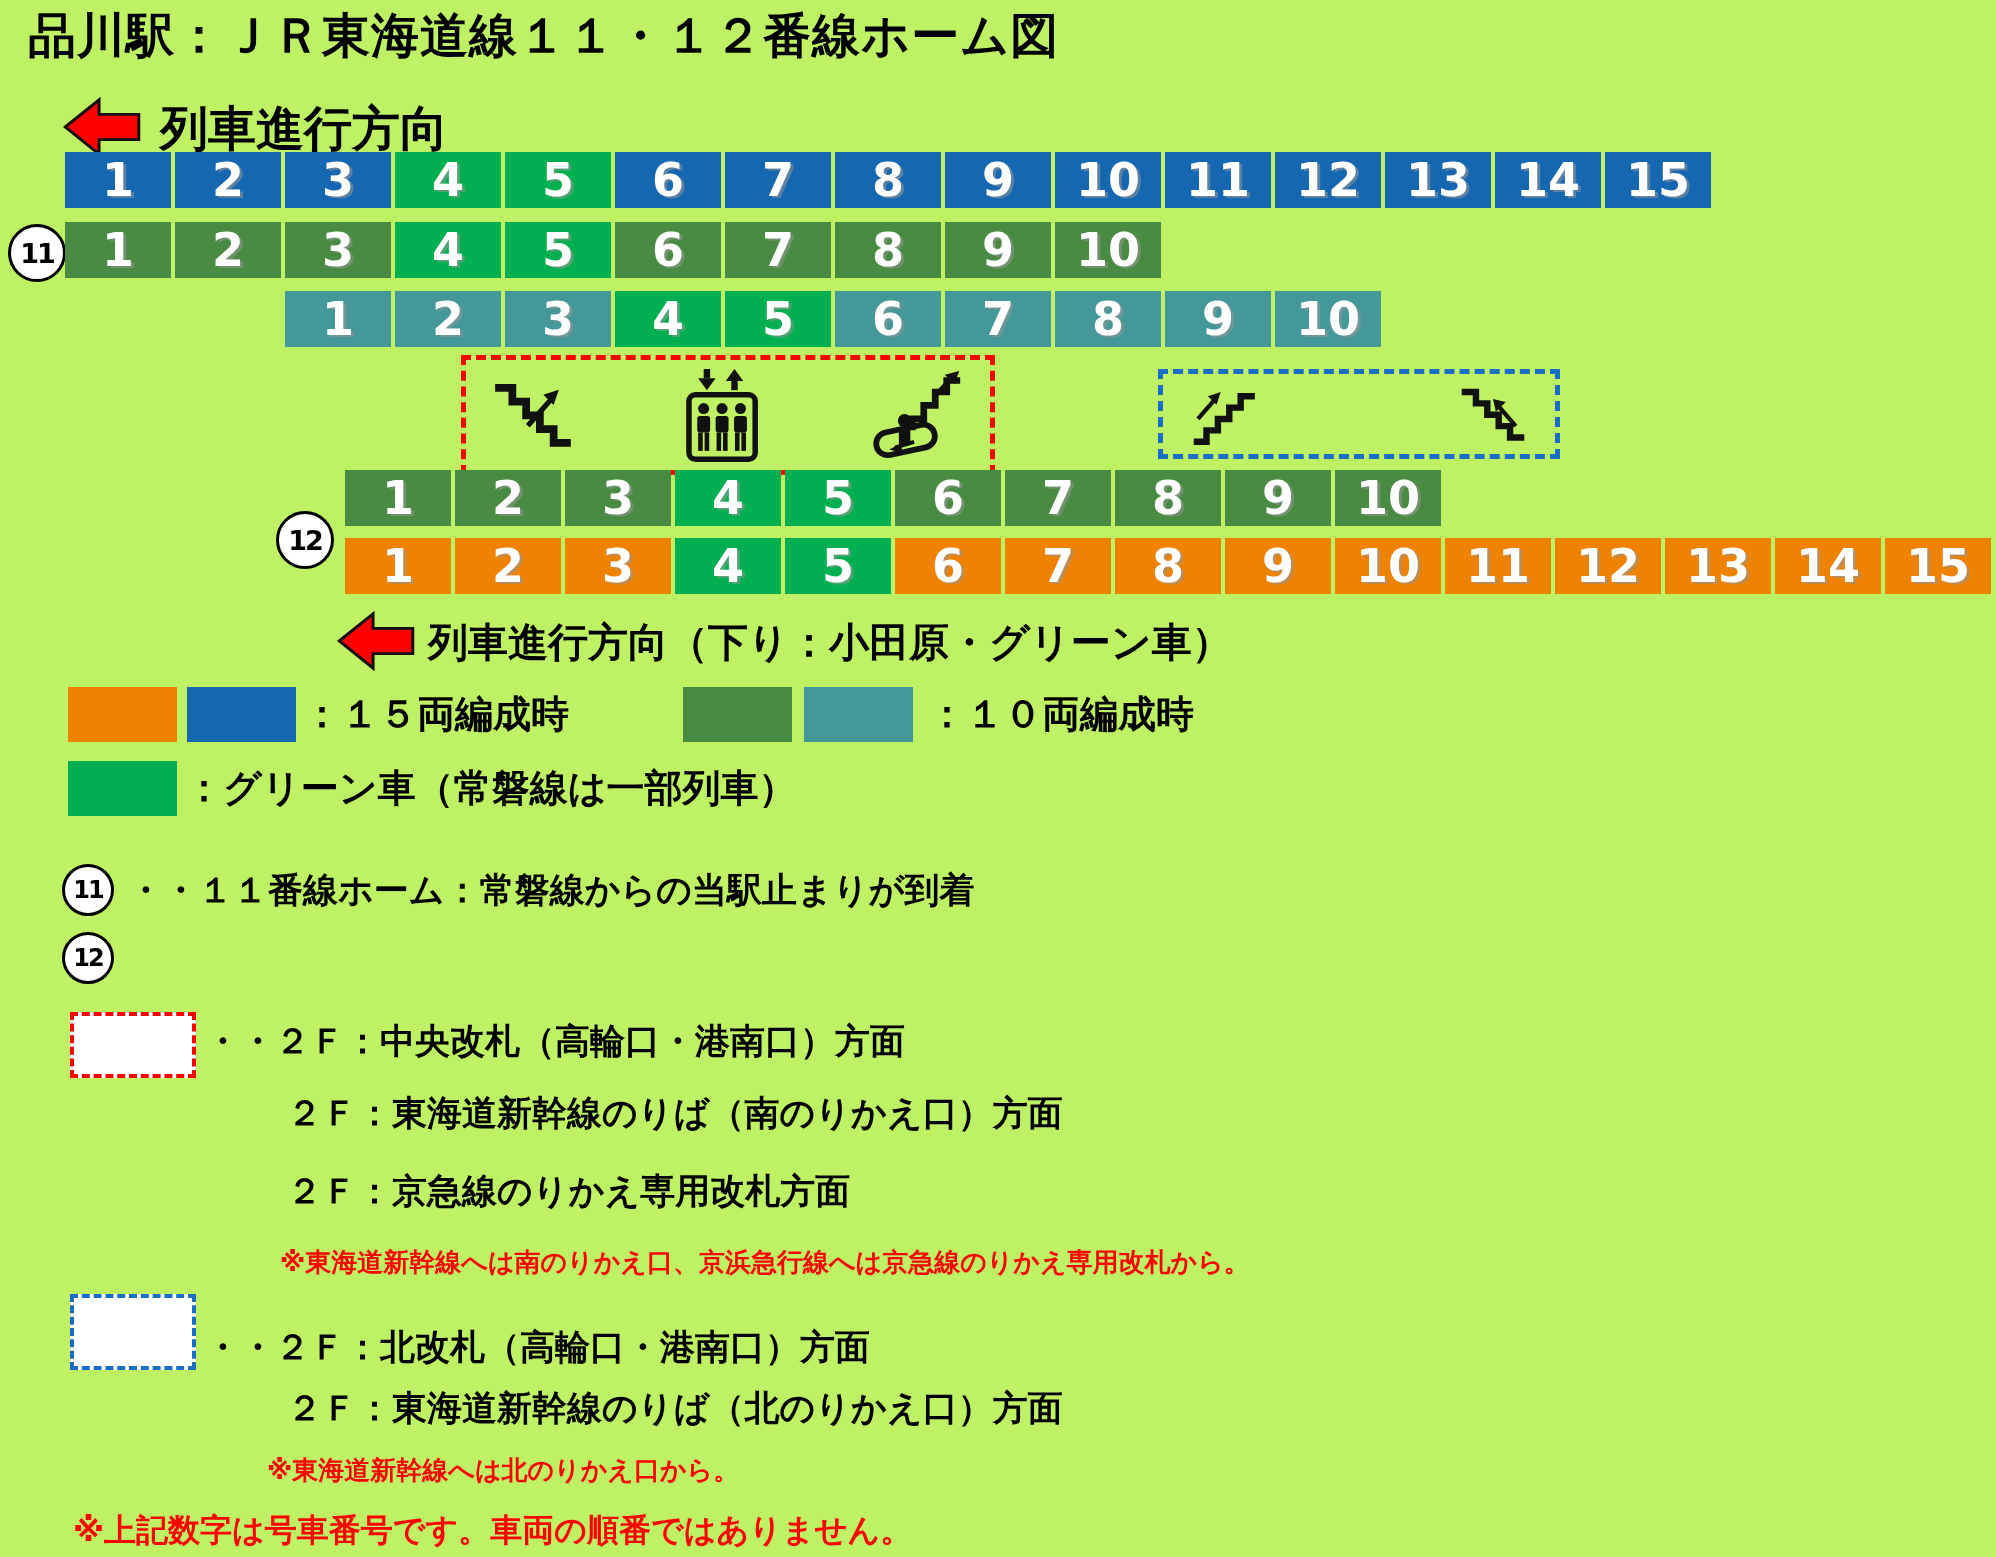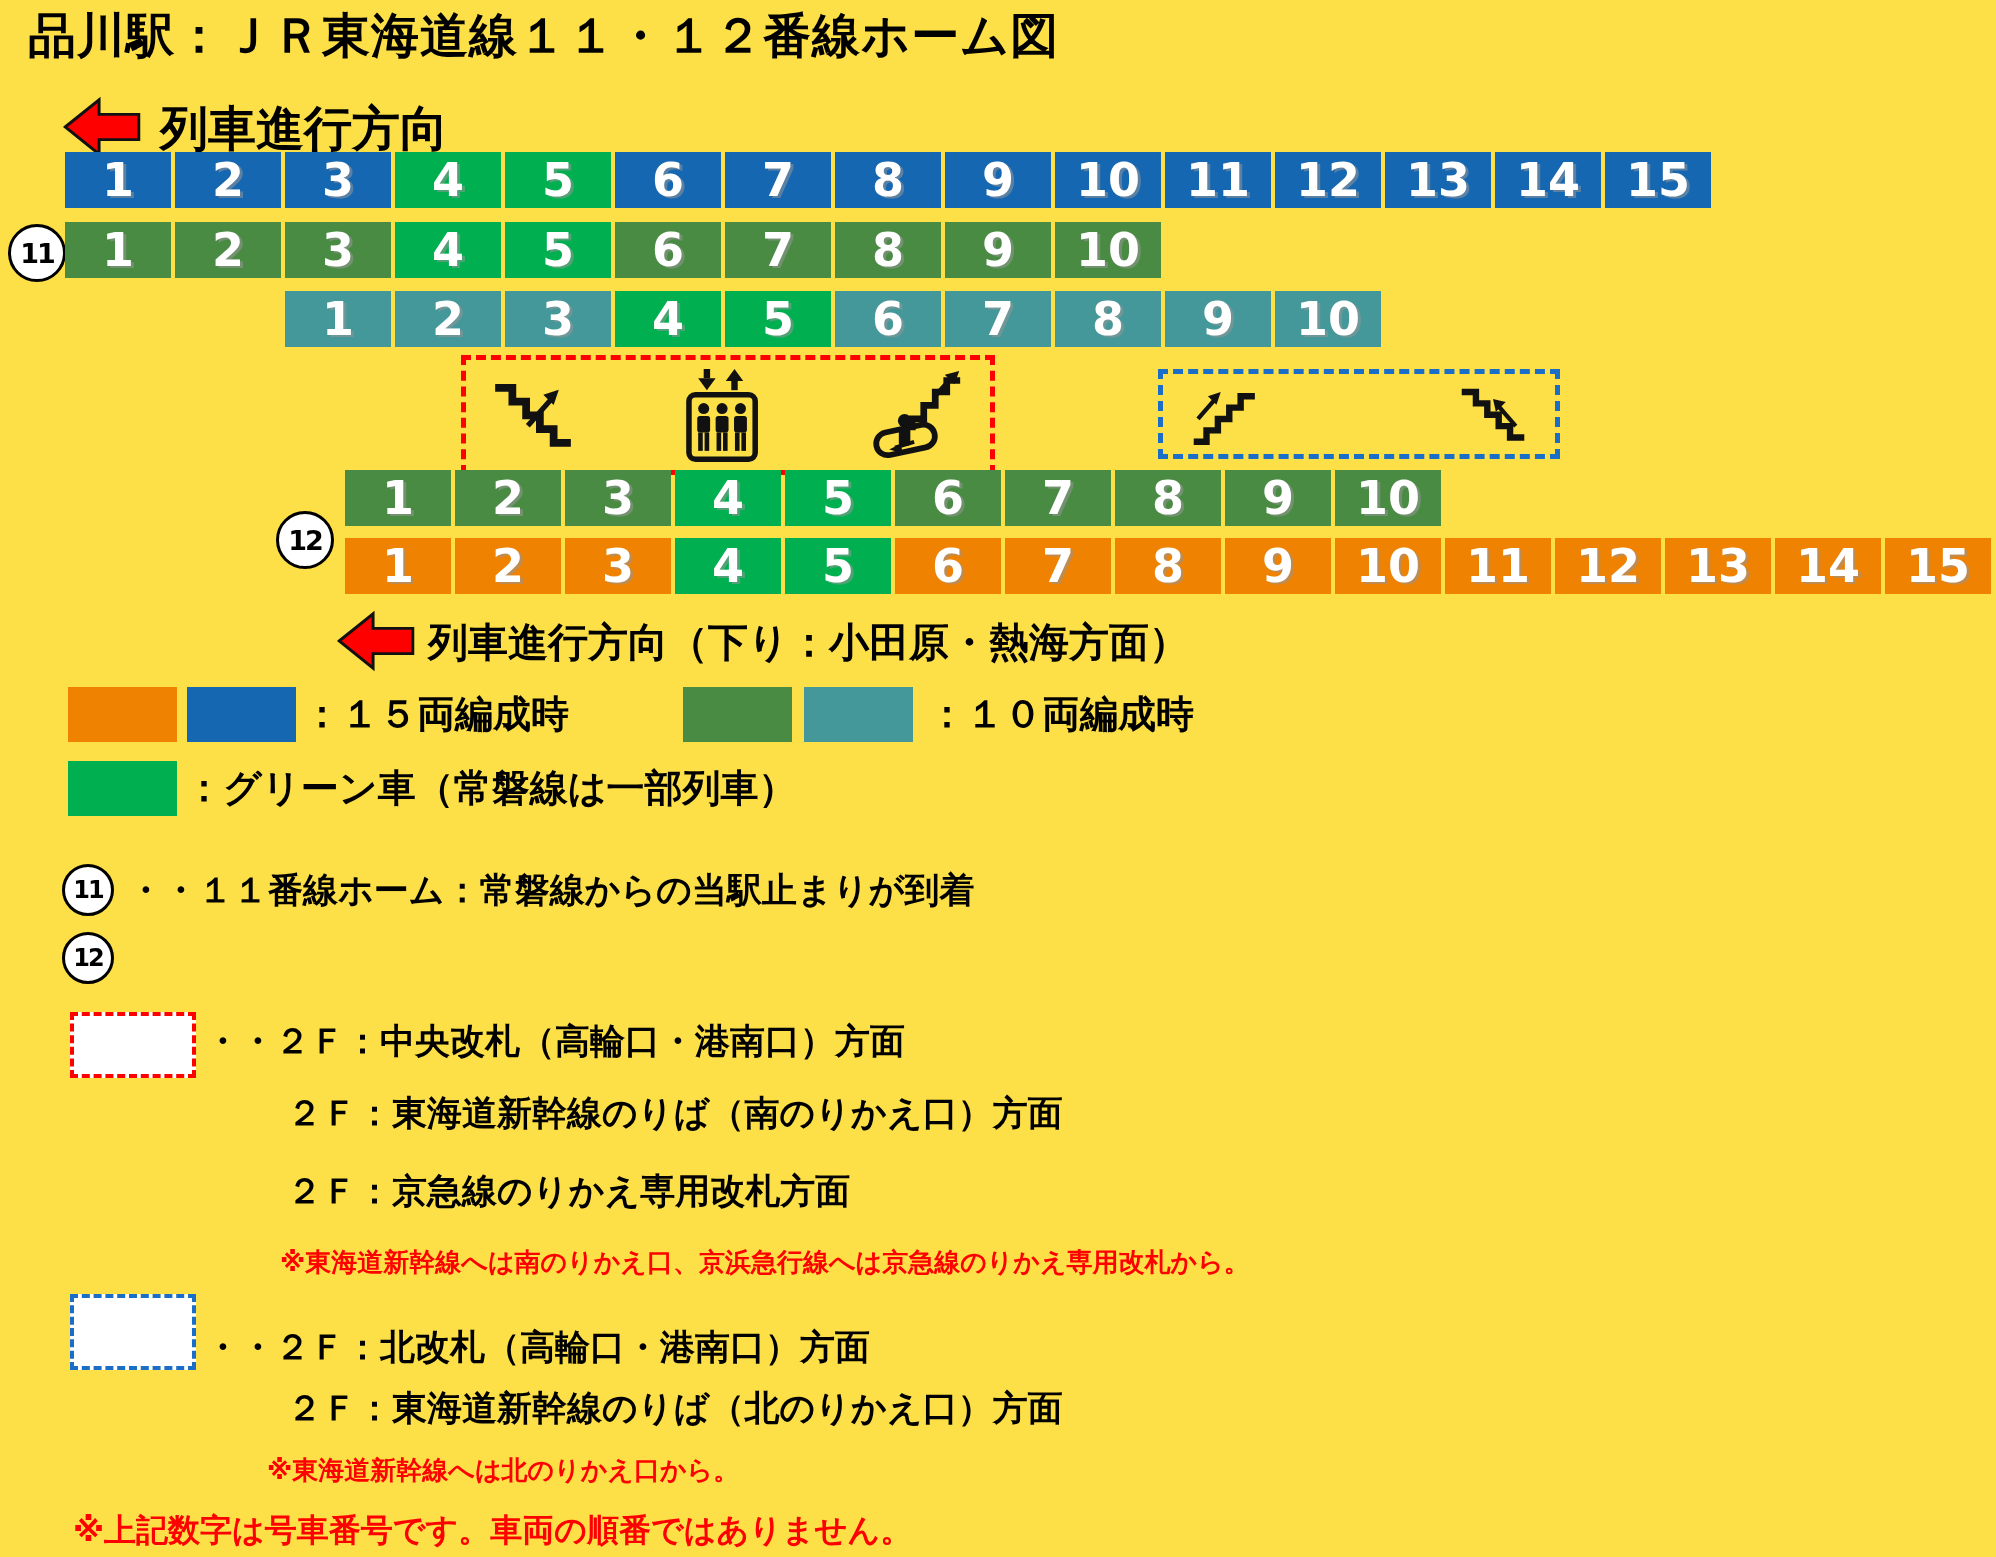--- a/index.html
+++ b/index.html
@@ -1,17 +1,17 @@
 <!DOCTYPE html>
 <html><head>
 <meta charset="utf-8">
 <style>
   html,body{margin:0;padding:0;background:#fff;}
   body{font-family:"DejaVu Sans","Liberation Sans",sans-serif;}
-  .canvas{position:relative;width:1996px;height:1557px;background:#fde047;overflow:hidden;font-weight:bold;color:#000;}
+  .canvas{position:relative;width:1996px;height:1557px;background:#bef264;overflow:hidden;font-weight:bold;color:#000;}
   .abs{position:absolute;}
   .title{left:28px;top:4px;font-size:48px;white-space:nowrap;letter-spacing:1px;}
   .dir-label{font-size:48px;white-space:nowrap;line-height:62px;}
   .car-row{display:flex;gap:4px;}
   .cell{width:106px;height:56px;display:flex;align-items:center;justify-content:center;
         color:#fff;font-size:46px;line-height:56px;text-shadow:3px 2px 0 rgba(150,150,150,.55);}
   .row-blue .cell{background:#1667b1;}
   .row-dgreen .cell{background:#4a8b44;}
   .row-teal .cell{background:#44989a;}
   .row-orange .cell{background:#ef8200;}
@@ -180,21 +180,21 @@
     <div class="cell">13</div>
     <div class="cell">14</div>
     <div class="cell">15</div>
   </div>
 
   <div class="abs" style="left:337px;top:610px;width:78px;height:62px;">
     <svg width="78" height="62" viewBox="0 0 80 64">
       <polygon points="2,32 37,4 37,19 78,19 78,45 37,45 37,60" fill="#ff0000" stroke="#111" stroke-width="3"></polygon>
     </svg>
   </div>
-  <div class="abs dir-label txt" style="left:428px;top:611px;font-size:40px;">列車進行方向（下り：小田原・熱海方面）</div>
+  <div class="abs dir-label txt" style="left:428px;top:611px;font-size:40px;">列車進行方向（下り：小田原・グリーン車）</div>
 
   <div class="abs swatch" style="left:68px;top:687px;background:#ef8200;"></div>
   <div class="abs swatch" style="left:187px;top:687px;background:#1667b1;"></div>
   <div class="abs txt t38" style="left:303px;top:687px;">：１５両編成時</div>
   <div class="abs swatch" style="left:683px;top:687px;background:#4a8b44;"></div>
   <div class="abs swatch" style="left:804px;top:687px;background:#44989a;"></div>
   <div class="abs txt t38" style="left:928px;top:687px;">：１０両編成時</div>
 
   <div class="abs swatch" style="left:68px;top:761px;background:#00b050;"></div>
   <div class="abs txt t38" style="left:185px;top:761px;">：グリーン車（常磐線は一部列車）</div>

